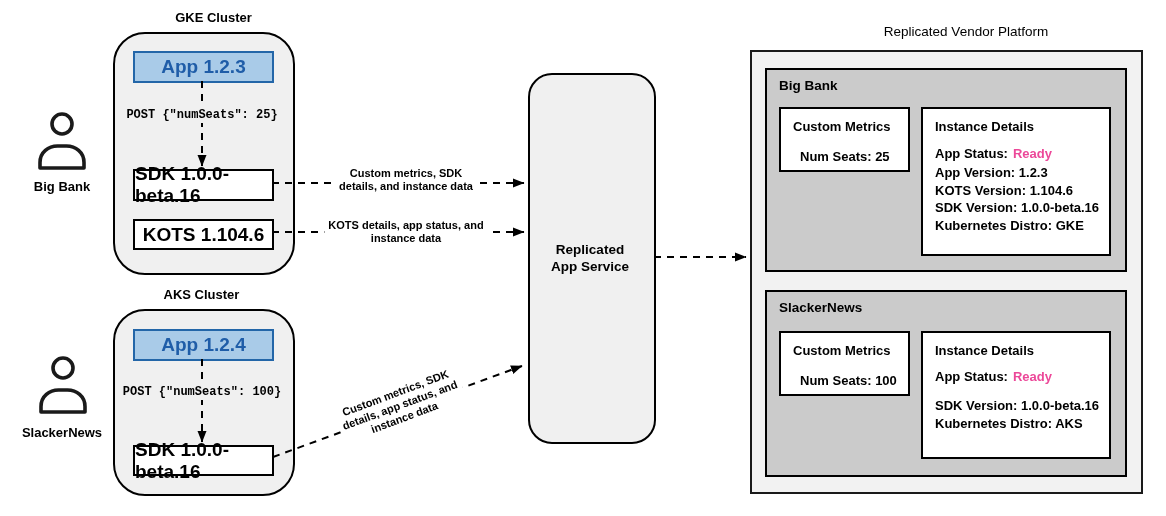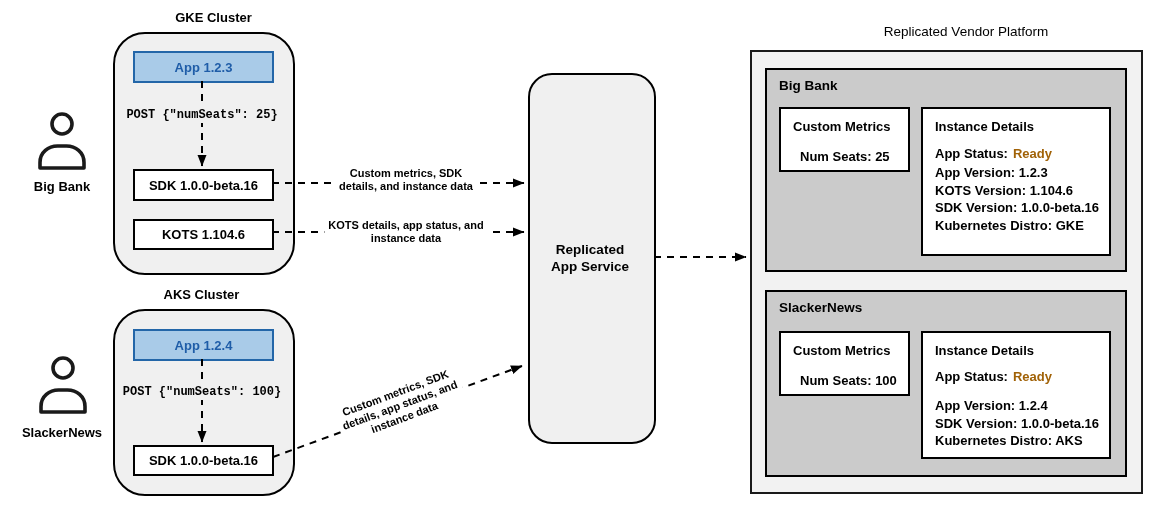--- a/index.html
+++ b/index.html
@@ -5,21 +5,21 @@
   html,body{margin:0;padding:0;background:#fff;}
   #canvas{
     position:relative;width:1166px;height:516px;background:#ffffff;
     font-family:"Liberation Sans","DejaVu Sans",sans-serif;color:#000;overflow:hidden;
   }
   .abs{position:absolute;}
   
   .cluster{background:#f0f0f0;border:2px solid #000;border-radius:32px;z-index:1;}
   .cluster-title{font-weight:bold;font-size:13px;text-align:center;z-index:2;}
   .node{border:2px solid #000;background:#fff;display:flex;align-items:center;justify-content:center;
-        font-weight:bold;font-size:13px;z-index:2;}
+        font-weight:bold;font-size:19px;z-index:2;}
   .app-node{background:#a9cbe8;border:2px solid #2366a8;color:#1f5da8;}
   .post-label{font-family:"Liberation Mono","DejaVu Sans Mono",monospace;font-weight:bold;font-size:12px;
         background:#f0f0f0;padding:1px 3px;white-space:nowrap;transform:translateX(-50%);z-index:4;}
   .user-label{font-weight:bold;font-size:13px;text-align:center;}
   
   .service-box{background:#f0f0f0;border:2px solid #000;border-radius:24px;z-index:1;}
   .service-label{font-weight:bold;font-size:13.5px;line-height:17px;text-align:center;z-index:2;}
   .edge-label{background:#fff;font-weight:bold;font-size:11px;line-height:13px;text-align:center;
         padding:2px 4px;transform:translateX(-50%);z-index:4;}
   .edge-label div{white-space:nowrap;}
@@ -28,21 +28,21 @@
   .platform{background:#f2f2f2;border:2px solid #1a1a1a;z-index:1;}
   .platform-title{font-weight:normal;font-size:13.5px;white-space:nowrap;transform:translateX(-50%);}
   .tenant-panel{background:#cbcbcb;border:2px solid #000;z-index:2;}
   .tenant-title{font-weight:bold;font-size:13.5px;padding:8px 0 0 12px;}
   .card{background:#fff;border:2px solid #000;font-weight:bold;font-size:13px;z-index:3;
         padding:10px 0 0 12px;box-sizing:border-box;}
   .card .line2{margin-top:15px;padding-left:7px;}
   .card .rows{margin-top:3px;line-height:17.5px;}
   .card .rows div{white-space:nowrap;}
   .status-line{margin-top:12px;white-space:nowrap;}
-  .status-value{color:#a16207;margin-left:5px;}
+  .status-value{color:#ec4899;margin-left:5px;}
   svg.overlay{position:absolute;left:0;top:0;z-index:3;pointer-events:none;}
   .conn{stroke:#000;stroke-width:2;fill:none;stroke-dasharray:7 6;}
 </style>
 </head>
 <body>
 
 <div id="canvas">
 
   <svg class="overlay" width="1166" height="516">
     <defs>
@@ -132,19 +132,18 @@
   <div class="abs card" style="left:779px;top:331px;width:131px;height:65px;">
     <div>Custom Metrics</div>
     <div class="line2">Num Seats: 100</div>
   </div>
   <div class="abs card" style="left:921px;top:331px;width:190px;height:128px;">
     <div>Instance Details</div>
     <div class="status-line" style="margin-top:11px;">
       <span>App Status:</span><span class="status-value">Ready</span>
     </div>
     <div class="rows" style="margin-top:13px;">
-      <div>App Version: 1.2.4</div>
       <div>SDK Version: 1.0.0-beta.16</div>
       <div>Kubernetes Distro: AKS</div>
     </div>
   </div>
 
 </div>
 
 </body></html>

